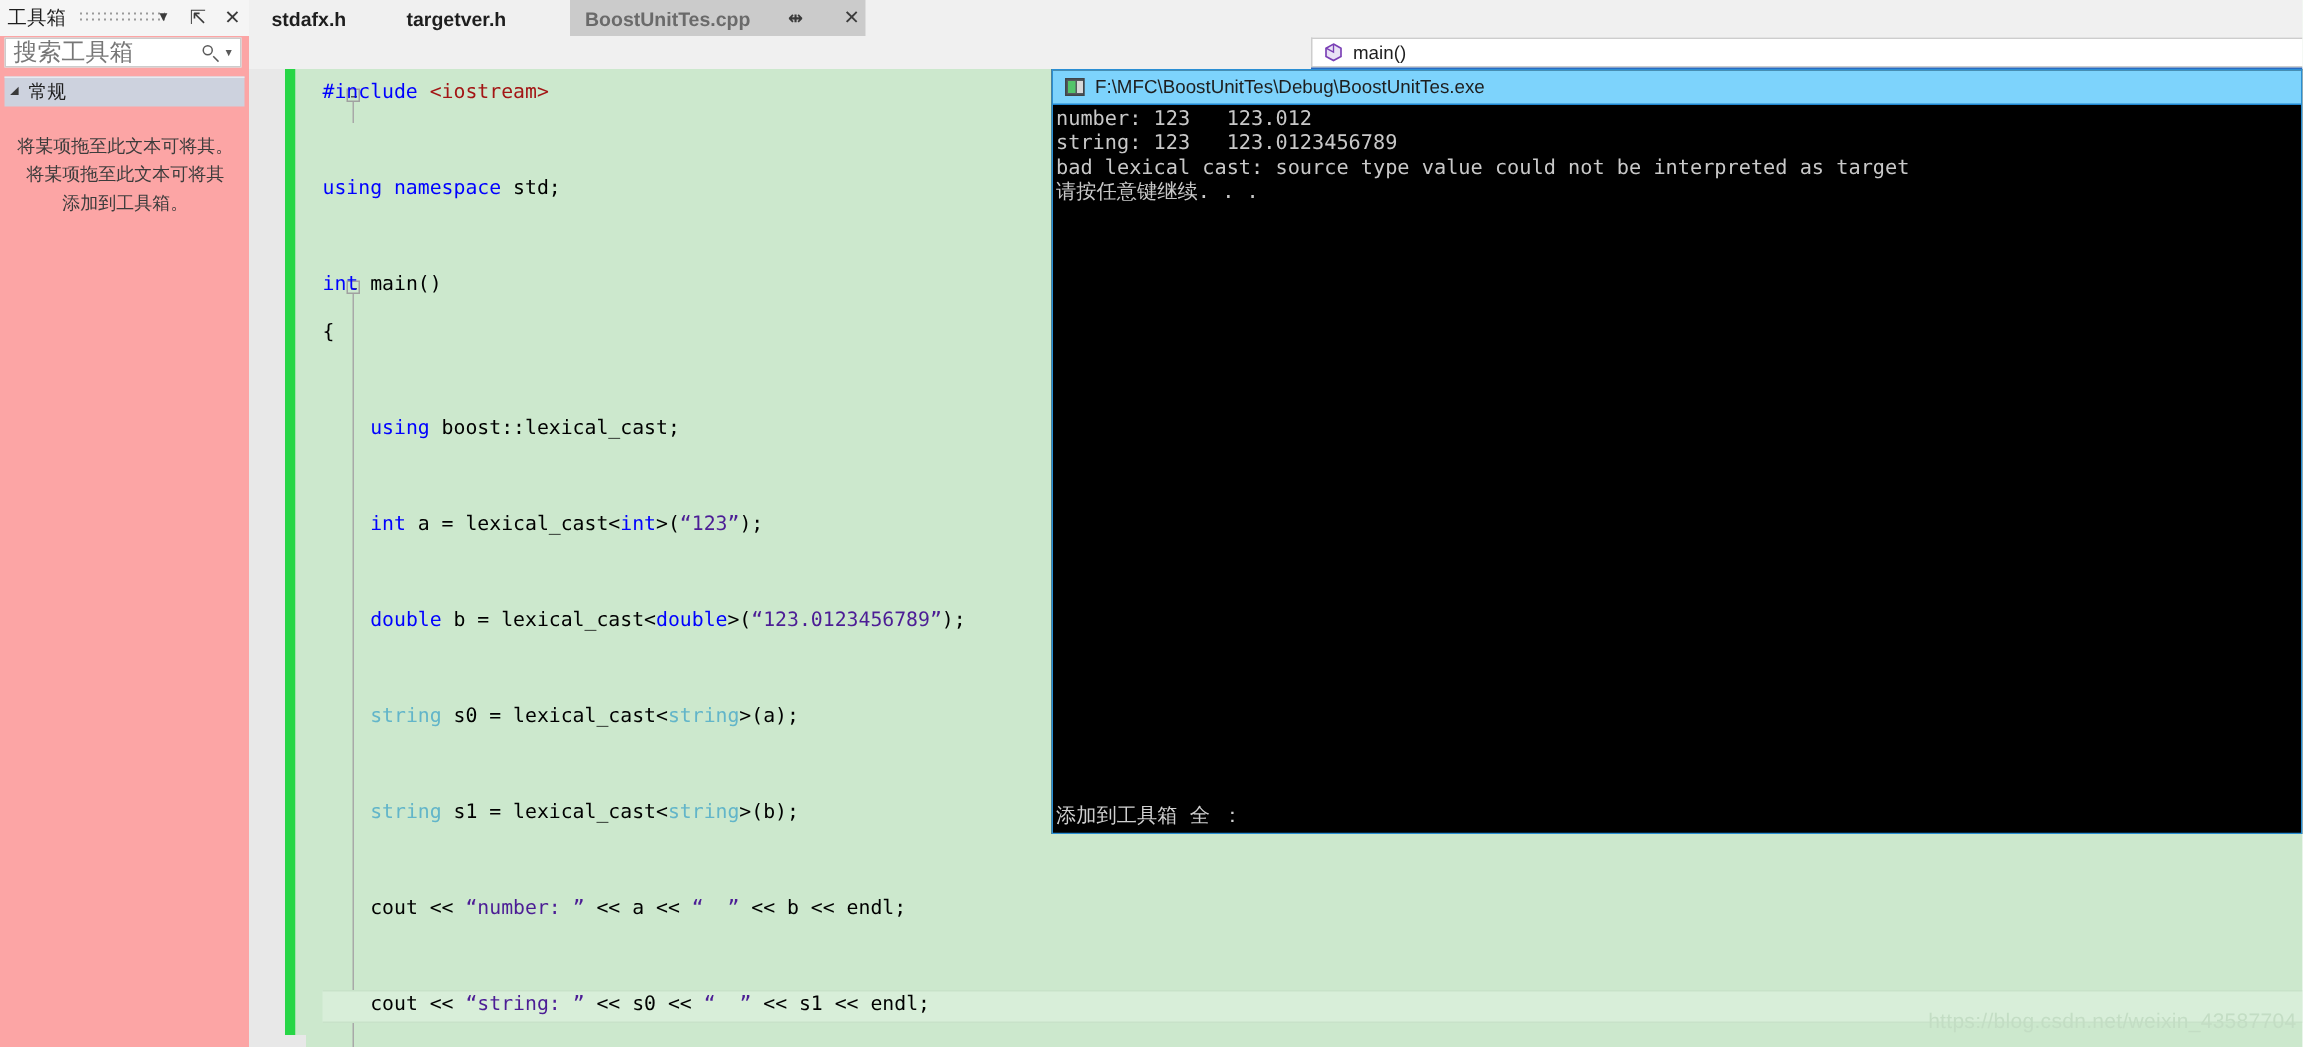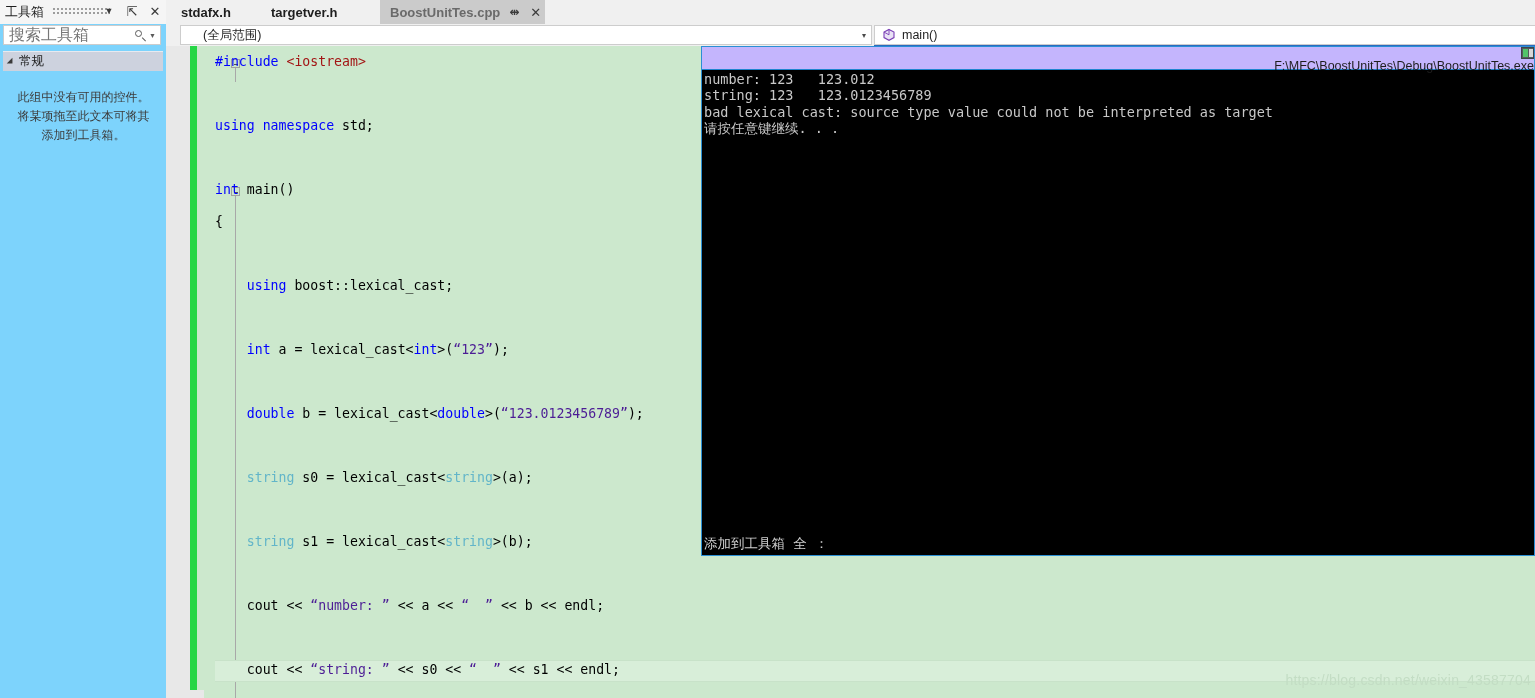--- a/index.html
+++ b/index.html
@@ -8,21 +8,21 @@
     overflow: hidden;
     background: #ffffff;
     font-family: "Liberation Sans", "DejaVu Sans", sans-serif;
     -webkit-font-smoothing: antialiased;
   }
   #root { position: relative; width: 1535px; height: 698px; }
 
   
   .toolbox {
     position: absolute; left: 0; top: 0; width: 176px; height: 698px;
-    background: #7dd3fc; border-right: 3px solid #0f172a;
+    background: #fca5a5; border-right: 3px solid #0f172a;
     box-sizing: border-box;
   }
   .tb-header {
     position: relative; height: 24px; width: 166px;
     background: #f5f5f5; display: flex; align-items: center;
   }
   .tb-title { font-size: 13px; color: #1e1e1e; margin-left: 5px; letter-spacing: 0; }
   .tb-dots {
     flex: 0 0 auto; margin-left: 8px; width: 58px; height: 8px;
     background-image: radial-gradient(circle, #9a9a9a 0.7px, transparent 0.9px);
@@ -70,21 +70,21 @@
     position: absolute; left: 166px; top: 0; width: 1369px; height: 24px;
     background: #f0f0f0;
     font-weight: bold;
   }
   .tab {
     position: absolute; top: 0; height: 24px; display: flex; align-items: center;
     font-size: 13px; color: #1e1e1e; padding: 0 10px; box-sizing: border-box;
   }
   .tab-1 { left: 5px; }
   .tab-2 { left: 95px; }
-  .tab-3 { left: 214px; background: #cbcbcb; color: #5b5b5b; padding-right: 4px; }
+  .tab-3 { left: 214px; background: #cbcbcb; color: #5b5b5b; padding-right: 4px; gap: 16px; }
   .tab-3 .tab-lbl { color: #6a6a6a; }
   .tab-ic { margin-left: 9px; font-size: 12px; color: #3b3b3b; }
   .tab-ic.pin { font-size: 12px; }
   .tab-ic.cls { font-size: 13px; margin-left: 11px; }
 
   
   .navbar {
     position: absolute; left: 166px; top: 24px; width: 1369px; height: 22px;
     background: #f0f0f0;
   }
@@ -148,23 +148,22 @@
   .fold-line {
     position: absolute; left: 38px; width: 1px; background: #a8a8a8;
   }
 
   
   .console {
     position: absolute; left: 701px; top: 46px; width: 834px; height: 510px;
     background: #000000; border: 1px solid #2a8fd4; box-sizing: border-box;
   }
   .con-title {
-    height: 22px; background: #c4b5fd; display: flex; align-items: flex-end;
+    height: 22px; background: #7dd3fc; display: flex; align-items: center;
     border-bottom: 1px solid #1f85cf;
-    flex-direction: column;
   }
   .con-ico {
     width: 13px; height: 12px; margin-left: 8px; flex: 0 0 auto;
     background: #555a5e; border: 1px solid #3f4448; box-sizing: border-box; position: relative;
   }
   .con-ico::before {
     content: ""; position: absolute; left: 1px; top: 1px; width: 5px; height: 8px; background: #52c46a;
   }
   .con-ico::after {
     content: ""; position: absolute; left: 7px; top: 1px; width: 4px; height: 8px; background: #d8d8d8;
@@ -218,45 +217,41 @@
         <span class="caret-sm">▼</span>
       </span>
     </div>
 
     <div class="tb-group">
       <span class="tb-group-tri"></span>
       <span class="tb-group-label">常规</span>
     </div>
 
     <div class="tb-empty">
-      <div>此组中没有可用的控件。</div>
+      <div>将某项拖至此文本可将其。</div>
       <div>将某项拖至此文本可将其</div>
       <div>添加到工具箱。</div>
     </div>
   </div>
 
   <div class="tabbar">
     <div class="tab tab-1">
       <span class="tab-lbl">stdafx.h</span>
     </div>
     <div class="tab tab-2">
       <span class="tab-lbl">targetver.h</span>
     </div>
     <div class="tab tab-3">
       <span class="tab-lbl">BoostUnitTes.cpp</span>
       <span class="tab-ic pin">⇹</span>
       <span class="tab-ic cls">✕</span>
     </div>
   </div>
 
   <div class="navbar">
-    <div class="nav-combo">
-      <span class="lbl">(全局范围)</span>
-      <span class="arw">▾</span>
-    </div>
     <div class="nav-combo2">
       <span class="method-ico">
         <svg width="14" height="14" viewBox="0 0 14 14">
           <path d="M7 1.4 L12 4.1 L12 9.6 L7 12.3 L2 9.6 L2 4.1 Z" fill="#e9e2f5" stroke="#7a3fb5" stroke-width="1.1"></path>
           <path d="M7 1.4 L7 6.8 L2 4.1" fill="none" stroke="#7a3fb5" stroke-width="0.9"></path>
         </svg>
       </span>
       <span class="lbl">main()</span>
     </div>
     <div class="nav-underline"></div>

